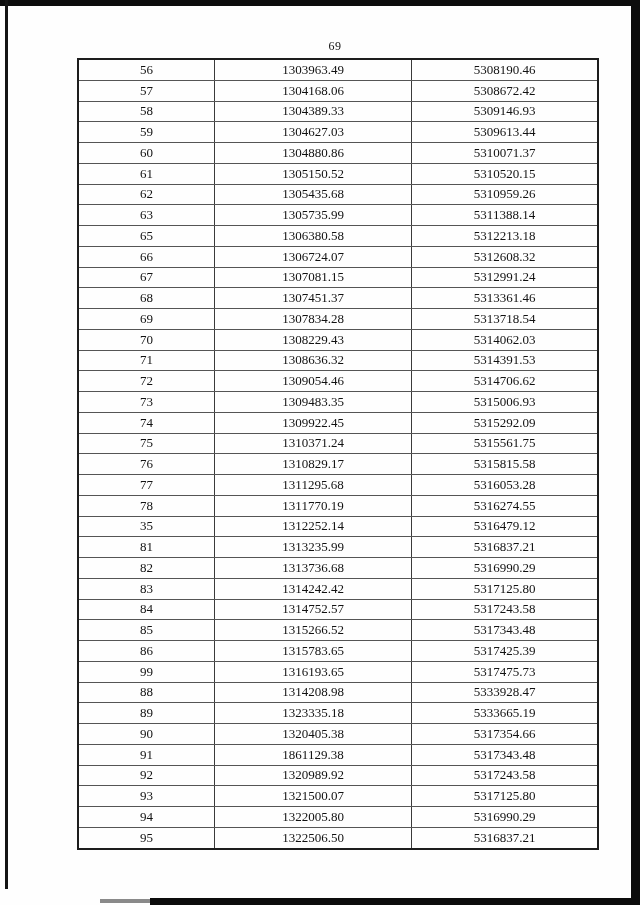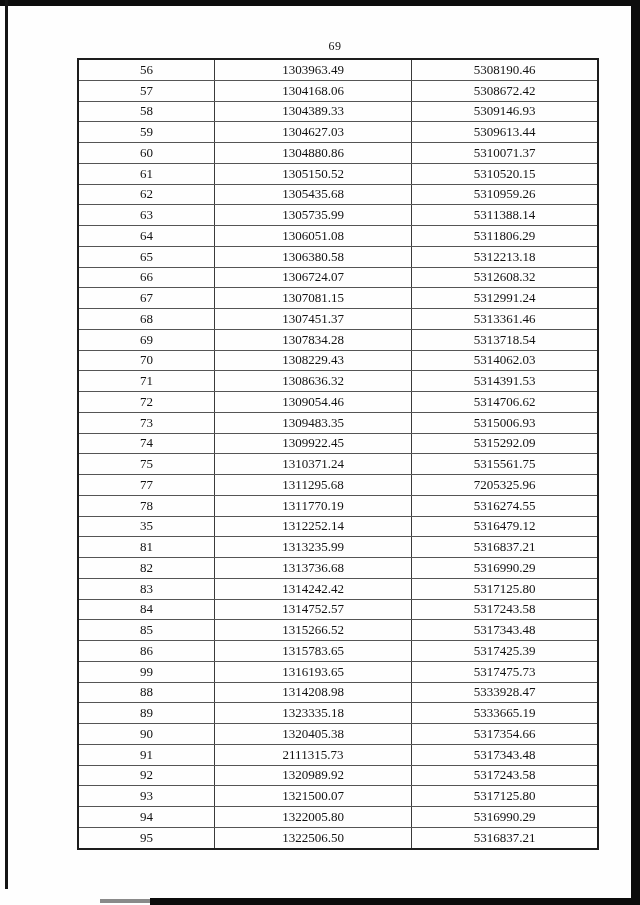--- a/index.html
+++ b/index.html
@@ -132,25 +132,20 @@
           <td class="col-no">62</td>
           <td class="col-east">1305435.68</td>
           <td class="col-north">5310959.26</td>
         </tr>
         <tr>
           <td class="col-no">63</td>
           <td class="col-east">1305735.99</td>
           <td class="col-north">5311388.14</td>
         </tr>
         <tr>
-          <td class="col-no">64</td>
-          <td class="col-east">1306051.08</td>
-          <td class="col-north">5311806.29</td>
-        </tr>
-        <tr>
           <td class="col-no">65</td>
           <td class="col-east">1306380.58</td>
           <td class="col-north">5312213.18</td>
         </tr>
         <tr>
           <td class="col-no">66</td>
           <td class="col-east">1306724.07</td>
           <td class="col-north">5312608.32</td>
         </tr>
         <tr>
@@ -192,23 +187,28 @@
           <td class="col-no">74</td>
           <td class="col-east">1309922.45</td>
           <td class="col-north">5315292.09</td>
         </tr>
         <tr>
           <td class="col-no">75</td>
           <td class="col-east">1310371.24</td>
           <td class="col-north">5315561.75</td>
         </tr>
         <tr>
+          <td class="col-no">76</td>
+          <td class="col-east">1310829.17</td>
+          <td class="col-north">5315815.58</td>
+        </tr>
+        <tr>
           <td class="col-no">77</td>
           <td class="col-east">1311295.68</td>
-          <td class="col-north">7205325.96</td>
+          <td class="col-north">5316053.28</td>
         </tr>
         <tr>
           <td class="col-no">78</td>
           <td class="col-east">1311770.19</td>
           <td class="col-north">5316274.55</td>
         </tr>
         <tr>
           <td class="col-no">35</td>
           <td class="col-east">1312252.14</td>
           <td class="col-north">5316479.12</td>
@@ -258,21 +258,21 @@
           <td class="col-east">1323335.18</td>
           <td class="col-north">5333665.19</td>
         </tr>
         <tr>
           <td class="col-no">90</td>
           <td class="col-east">1320405.38</td>
           <td class="col-north">5317354.66</td>
         </tr>
         <tr>
           <td class="col-no">91</td>
-          <td class="col-east">2111315.73</td>
+          <td class="col-east">1861129.38</td>
           <td class="col-north">5317343.48</td>
         </tr>
         <tr>
           <td class="col-no">92</td>
           <td class="col-east">1320989.92</td>
           <td class="col-north">5317243.58</td>
         </tr>
         <tr>
           <td class="col-no">93</td>
           <td class="col-east">1321500.07</td>

